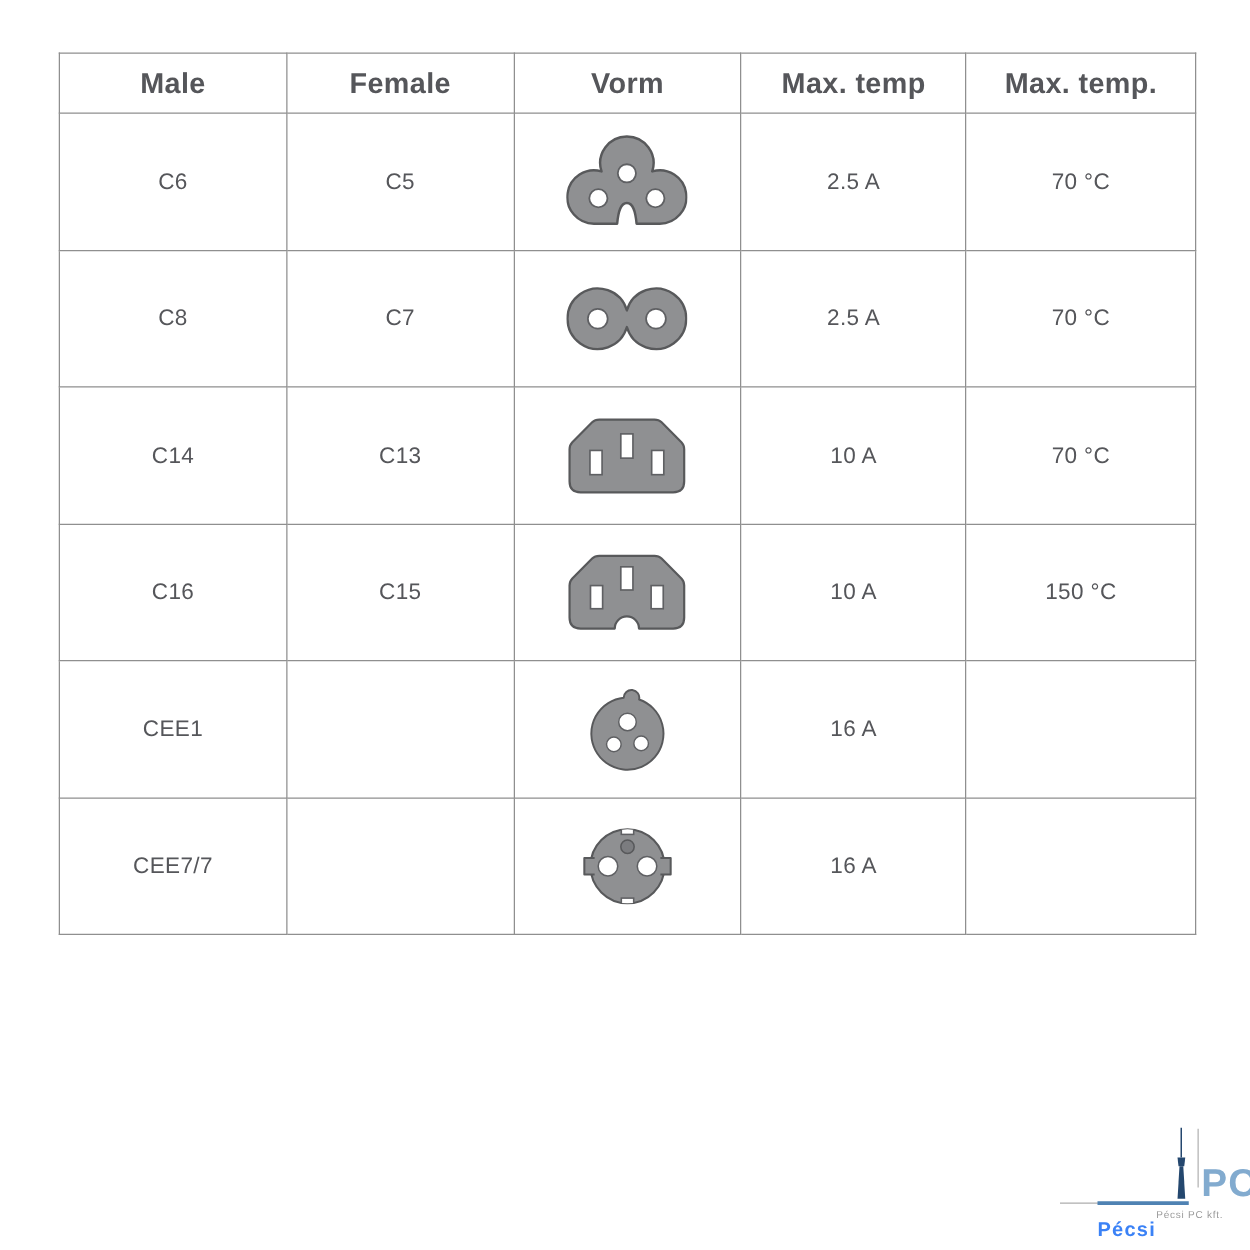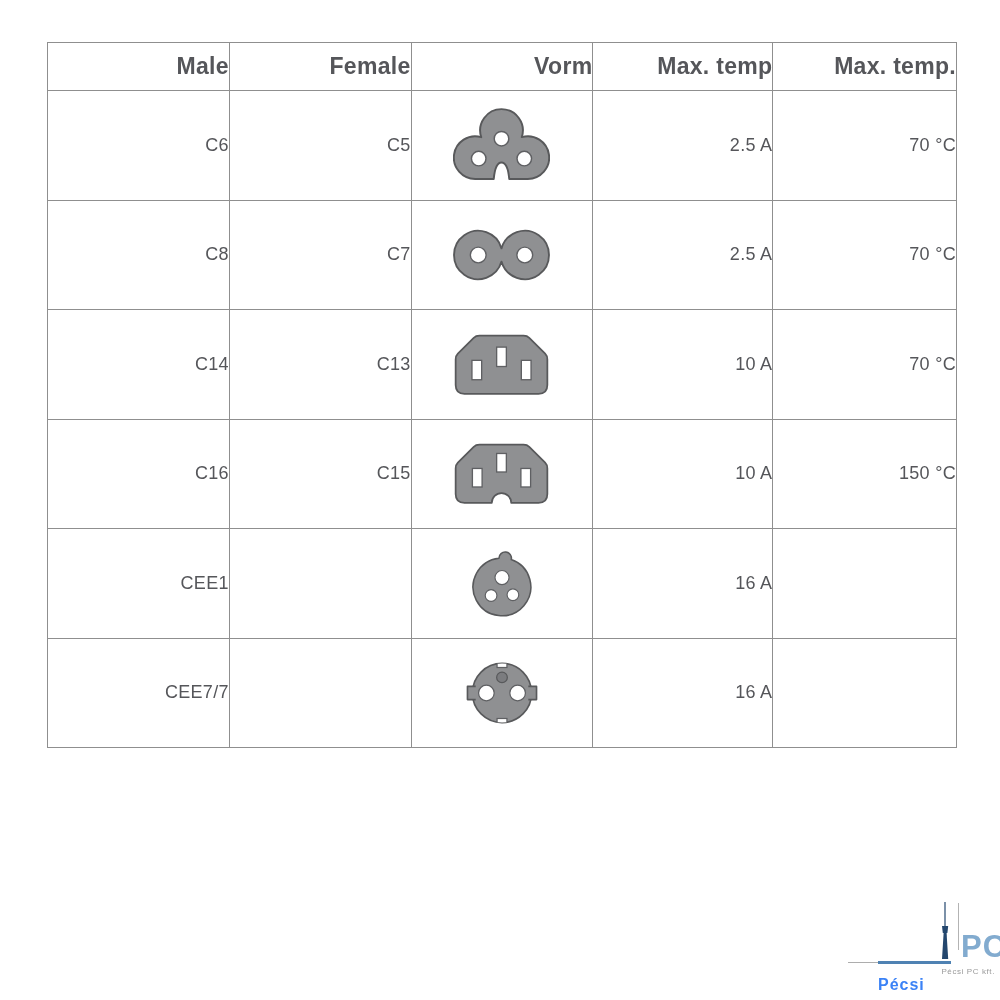--- a/index.html
+++ b/index.html
@@ -1,35 +1,35 @@
 <!DOCTYPE html>
 <html><head>
 <meta charset="utf-8">
 <style>
   html,body{margin:0;padding:0;background:#fff;}
   .stage{position:relative;width:1000px;height:1000px;background:#fff;overflow:hidden;
          font-family:"Liberation Sans",sans-serif;}
   table.conn{position:absolute;left:47px;top:42px;width:910px;border-collapse:collapse;
              table-layout:fixed;}
-  .conn th,.conn td{border:1px solid #8f8f8f;text-align:right;vertical-align:middle;
+  .conn th,.conn td{border:1px solid #8f8f8f;text-align:center;vertical-align:middle;
              color:#55565a;padding:0;overflow:hidden;}
   .conn th{height:47px;font-size:23px;font-weight:700;letter-spacing:.3px;}
   .conn td{height:108.5px;font-size:18px;font-weight:400;letter-spacing:.3px;}
   .icon-cell svg{display:block;margin:0 auto;}
   .plug{fill:#8F9092;stroke:#58595B;stroke-width:2;stroke-linejoin:round;}
   .hole{fill:#ffffff;stroke:#5f6063;stroke-width:1.5;}
   .contact{fill:#7b7c7f;stroke:#58595B;stroke-width:1.5;}
   
   .logo-part{position:absolute;}
   .logo-pecsi{left:878px;top:976px;font-size:16px;font-weight:700;color:#3b82f6;letter-spacing:1px;}
   .logo-pc{left:961px;top:929px;font-size:31px;font-weight:700;color:#82abcf;letter-spacing:1px;}
   .logo-underline{left:878px;top:961px;width:73px;height:3px;background:#4f82b3;}
   .logo-hline{left:848px;top:962px;width:32px;height:1px;background:#adadad;}
   .logo-vline{left:958px;top:903px;width:1px;height:47px;background:#b3b3b3;}
-  .logo-sub{left:925px;top:967px;width:70px;font-size:8px;color:#9a9a9a;text-align:right;
+  .logo-sub{left:925px;top:967px;width:70px;font-size:8px;color:#9a9a9a;text-align:left;
             letter-spacing:.6px;}
   .logo-tower{left:939px;top:902px;}
 </style>
 </head>
 <body>
 
 <div class="stage">
 
   <table class="conn">
     <thead>

